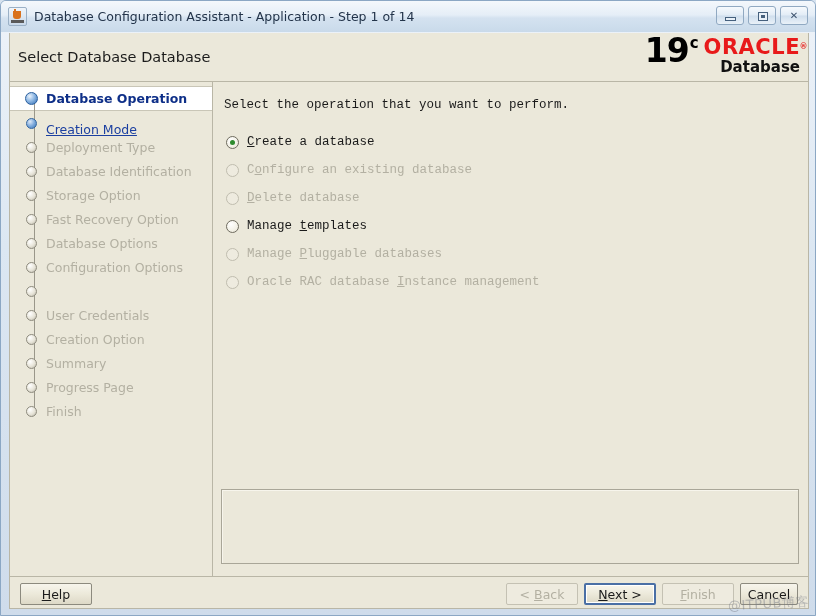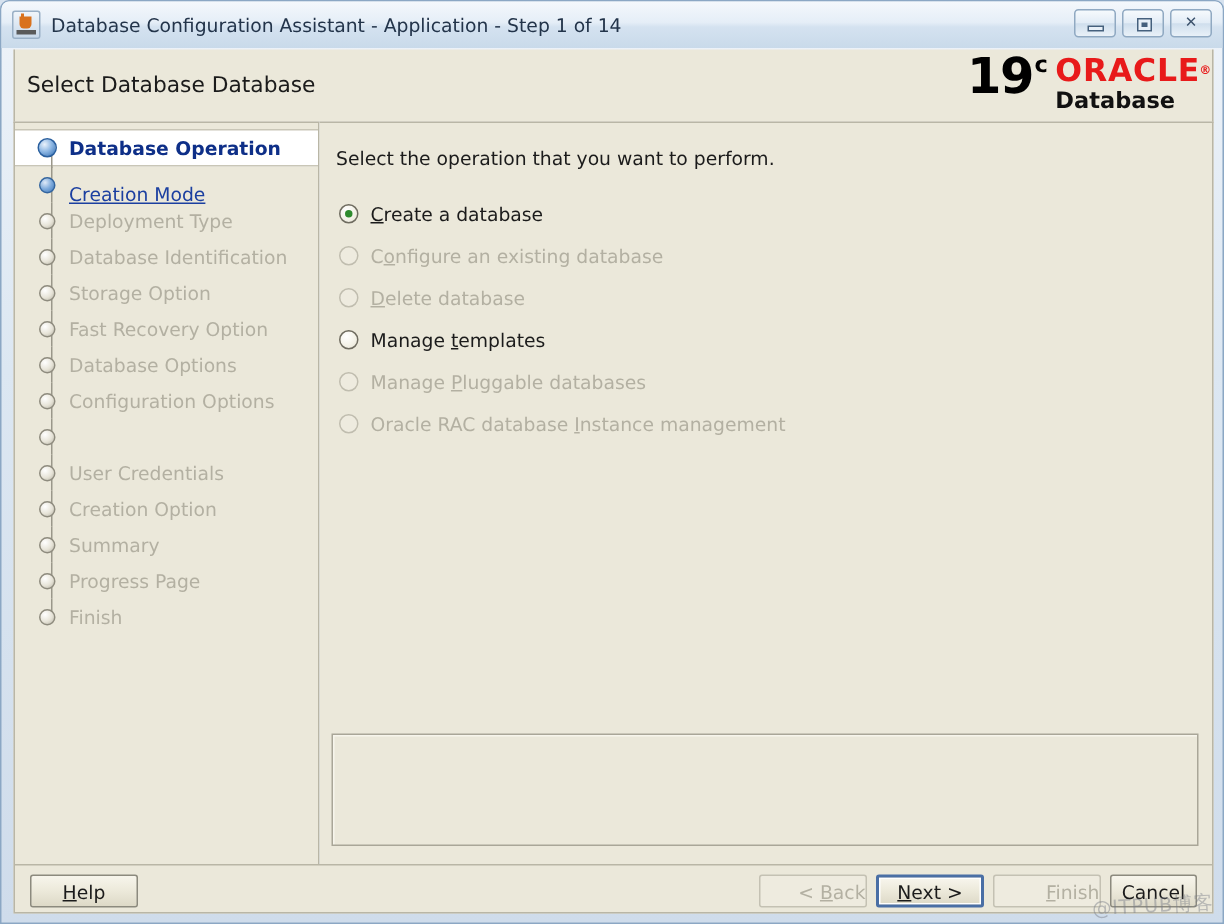--- a/index.html
+++ b/index.html
@@ -106,21 +106,21 @@
     font-family: "DejaVu Sans", sans-serif;
     font-size: 33px; font-weight: bold;
     color: #000; line-height: 30px;
     letter-spacing: -1px;
     text-align: center;
   }
   #logo-c {
     font-size: 15px; font-weight: bold; color: #000;
     line-height: 15px; margin-left: 1px;
   }
-  #logo-right { margin-left: 5px; margin-top: 1px; }
+  #logo-right { margin-left: 5px; margin-top: 1px; text-align: right; }
   #logo-oracle {
     font-size: 21px; font-weight: bold; color: #e81a1a;
     letter-spacing: 0.5px; line-height: 21px;
     position: relative;
   }
   #logo-oracle::after {
     content: "\00AE"; font-size: 8px;
     position: absolute; top: -1px; right: -8px;
   }
   #logo-database {
@@ -141,20 +141,21 @@
     position: absolute; left: 211px; top: 80px;
     width: 1px; height: 495px;
     background: #b9b6a6;
   }
   #main {
     position: absolute; left: 212px; top: 80px;
     width: 596px; height: 495px;
     background: #ebe8da;
     border-right: 1px solid #b9b6a6;
     border-top: 1px solid #b9b6a6;
+    font-family: Liberation Mono, monospace;
   }
 
   
   #steps { position: relative; padding-top: 4px; }
   .step {
     position: relative;
     height: 24px;
     display: flex; align-items: center;
     padding-left: 16px;
   }
@@ -252,21 +253,20 @@
     border-radius: 2px;
     background: linear-gradient(to bottom, #f7f5ec 0%, #ece9da 50%, #ddd9c7 100%);
     font-size: 12.5px; color: #1b1b1b;
     display: flex; align-items: center; justify-content: center;
     cursor: default;
   }
   .btn.disabled {
     color: #b3b0a2;
     border-color: #c4c1b3;
     background: #eeebdf;
-    justify-content: flex-end;
   }
   .btn.focused {
     border: 2px solid #4a6fa5;
     box-shadow: inset 0 0 0 1px #ffffff;
     background: linear-gradient(to bottom, #f8f6ee 0%, #ece9da 50%, #ddd9c7 100%);
   }
   #btn-help   { left: 10px;  width: 72px; }
   #btn-back   { left: 496px; width: 72px; }
   #btn-next   { left: 574px; width: 72px; }
   #btn-finish { left: 652px; width: 72px; }

